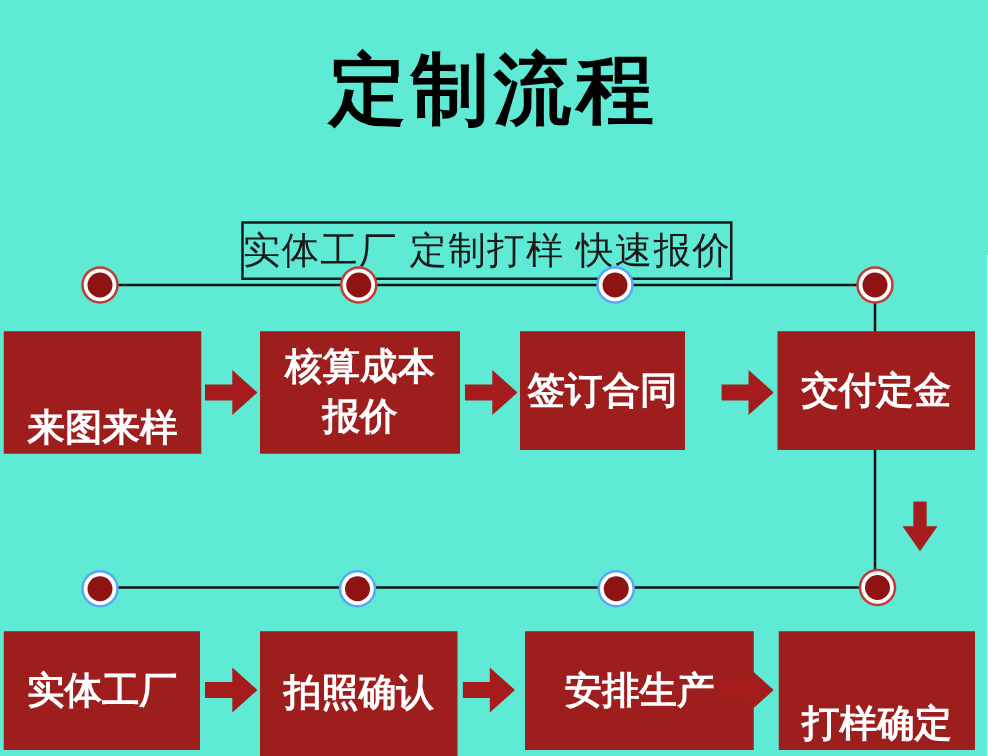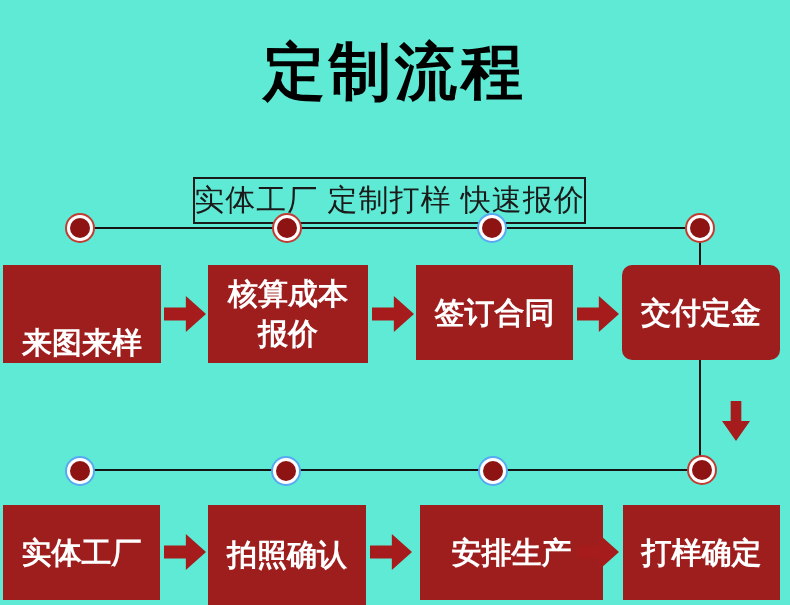--- a/index.html
+++ b/index.html
@@ -58,25 +58,25 @@
   <div class="dot" style="left:493px;top:471px;" data-ring="blue"></div>
   <div class="dot" style="left:702px;top:470px;" data-ring="red"></div>
 
   <div class="step" style="left:3px;top:265px;width:158px;height:98px;justify-content:flex-end;">
     <span>来图来样</span>
   </div>
   <div class="step" style="left:208px;top:265px;width:160px;height:98px;">
     <span>核算成本</span>
     <span>报价</span>
   </div>
-  <div class="step" style="left:416px;top:265px;width:157px;height:95px;">
+  <div class="step" style="left:416px;top:265px;width:132px;height:95px;">
     <span>签订合同</span>
     <span></span>
   </div>
-  <div class="step" style="left:622px;top:265px;width:158px;height:95px;border-radius:10px;">
+  <div class="step" style="left:622px;top:265px;width:158px;height:95px;">
     <span>交付定金</span>
     <span></span>
   </div>
 
   <div class="arrow-right" style="left:164px;top:296px;"></div>
   <div class="arrow-right" style="left:372px;top:296px;"></div>
   <div class="arrow-right" style="left:577px;top:296px;"></div>
 
   <div class="arrow-down" style="left:722px;top:401px;"></div>
 
@@ -84,21 +84,21 @@
     <span>实体工厂</span>
     <span></span>
   </div>
   <div class="step" style="left:208px;top:505px;width:158px;height:100px;">
     <span>拍照确认</span>
   </div>
   <div class="step" style="left:420px;top:505px;width:183px;height:95px;">
     <span>安排生产</span>
     <span></span>
   </div>
-  <div class="step" style="left:623px;top:505px;width:157px;height:95px;">
+  <div class="step" style="left:623px;top:505px;width:157px;height:95px;justify-content:flex-end;">
     <span>打样确定</span>
     <span></span>
   </div>
 
   <div class="arrow-right" style="left:164px;top:534px;"></div>
   <div class="arrow-right" style="left:370px;top:534px;"></div>
   <div class="arrow-right" style="left:577px;top:534px;"></div>
 
 </div>
 

